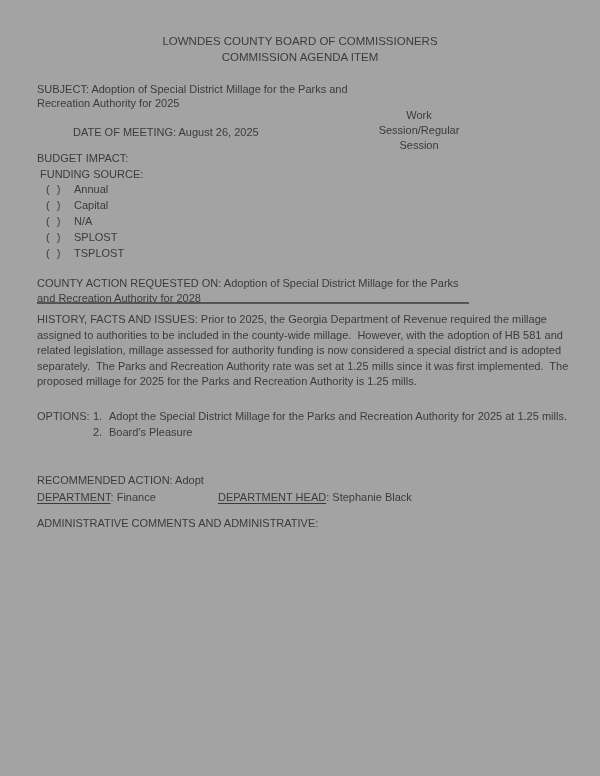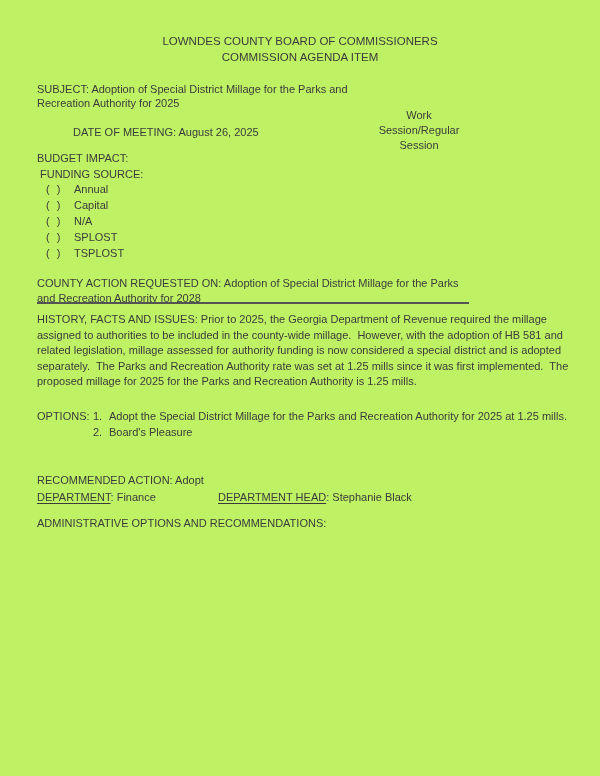--- a/index.html
+++ b/index.html
@@ -1,20 +1,20 @@
 <!DOCTYPE html>
 <html><head>
 <meta charset="utf-8">
 <style>
   html, body { margin: 0; padding: 0; background: #ffffff; }
   .page {
     position: relative;
     width: 600px;
     height: 776px;
-    background: #bef264;
+    background: #a3a3a3;
     font-family: "Liberation Sans", sans-serif;
     font-size: 11px;
     color: #3b3b3b;
     overflow: hidden;
   }
   .header {
     position: absolute; top: 33px; left: 0; width: 600px;
     text-align: center; line-height: 16px; font-size: 11.5px;
   }
   .subject {
@@ -112,15 +112,15 @@
     </div>
   </div>
 
   <div class="recommended">RECOMMENDED ACTION: Adopt</div>
 
   <div class="dept-row">
     <span><span class="u">DEPARTMENT</span><span>: Finance</span></span>
     <span class="dept-head-block"><span class="u">DEPARTMENT HEAD</span><span>: Stephanie Black</span></span>
   </div>
 
-  <div class="admin">ADMINISTRATIVE OPTIONS AND RECOMMENDATIONS:</div>
+  <div class="admin">ADMINISTRATIVE COMMENTS AND ADMINISTRATIVE:</div>
 
 </div>
 
 </body></html>

